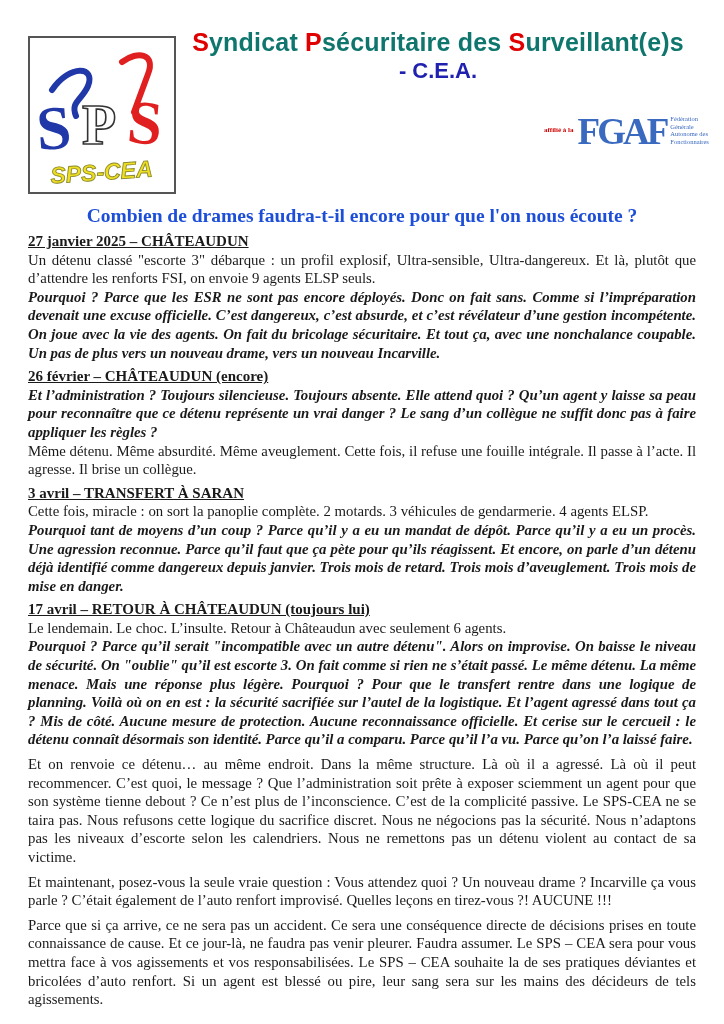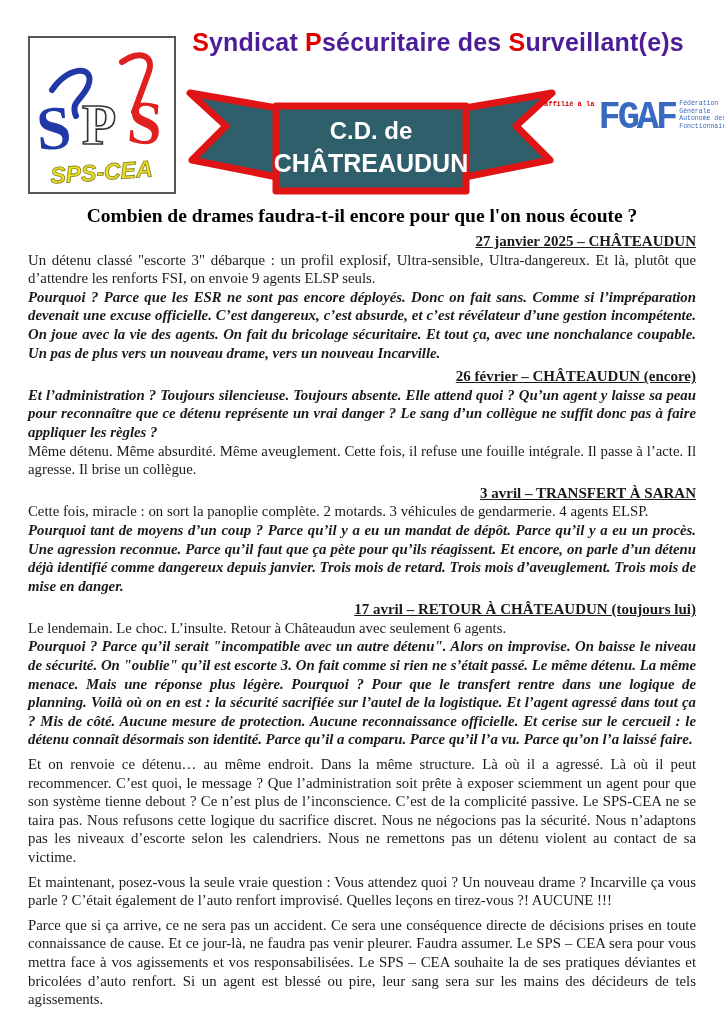--- a/index.html
+++ b/index.html
@@ -18,43 +18,43 @@
   .sps-logo{
     position:absolute;left:28px;top:36px;width:148px;height:158px;
     border:2px solid #555;background:#fff;box-sizing:border-box;
   }
   .org-title{
     position:absolute;left:158px;top:28px;width:560px;text-align:center;
     font-family:"Liberation Sans", sans-serif;font-weight:bold;
   }
   .org-title .line1{font-size:25px;letter-spacing:0.2px;}
   .org-title .line2{font-size:22px;margin-top:1px;color:#2121b0;}
-  .blue-part{color:#4c1d95;text-align:center;}
+  .blue-part{color:#0f766e;text-align:center;}
   .red-part{color:#e00000;}
   .banner{position:absolute;left:182px;top:84px;width:378px;height:114px;}
   .fgaf{
     position:absolute;left:544px;top:100px;width:178px;height:60px;
-    display:flex;align-items:flex-start;gap:4px;
-    font-family:Liberation Mono, monospace;
+    display:flex;align-items:center;gap:4px;
+    font-family:Liberation Serif, serif;
   }
   .fgaf .affil{font-size:7px;font-weight:bold;color:#d10000;white-space:nowrap;}
   .fgaf .acronym{
     font-size:37px;font-weight:bold;color:#3a6abf;letter-spacing:-3px;
     line-height:1;transform:scaleY(1.05);
   }
   .fgaf .fullname{display:flex;flex-direction:column;color:#3a6abf;font-size:6.5px;line-height:7.5px;}
   
   .headline{
-    text-align:center;color:#000000;font-weight:bold;font-size:19.5px;
+    text-align:center;color:#1d4ed8;font-weight:bold;font-size:19.5px;
     margin:5px 10px 2px;
   }
   
   .content{padding:0 28px;font-size:14.8px;line-height:18.6px;}
   .section-heading{
-    text-align:right;font-weight:bold;text-decoration:underline;
+    text-align:left;font-weight:bold;text-decoration:underline;
     margin:5px 0 0;font-size:15px;
   }
   .para{text-align:justify;margin:0;}
   .bi{font-weight:bold;font-style:italic;}
   .closing .para{margin-top:6px;}
 </style>
 </head>
 <body>
 
 <div class="page">
@@ -67,31 +67,23 @@
         <path d="M92,24 C108,12 126,16 118,36 L104,74" fill="none" stroke="#e02020" stroke-width="6" stroke-linecap="round"></path>
         <text x="8" y="112" font-family="Liberation Serif, serif" font-weight="bold" font-size="62" fill="#2138a8" transform="rotate(-4 8 112)">S</text>
         <text x="52" y="106" font-family="Liberation Serif, serif" font-weight="bold" font-size="56" fill="#ffffff" stroke="#333" stroke-width="1.6">P</text>
         <text x="96" y="104" font-family="Liberation Serif, serif" font-weight="bold" font-size="62" fill="#e02020" transform="rotate(5 96 104)">S</text>
         <text x="72" y="142" text-anchor="middle" font-family="Liberation Sans, sans-serif" font-weight="bold" font-style="italic" font-size="23" fill="#f0df1f" stroke="#8a8a30" stroke-width="0.9" transform="rotate(-4 72 142)">SPS-CEA</text>
       </svg>
     </div>
 
     <div class="org-title">
       <div class="line1"><span class="red-part">S</span><span class="blue-part">yndicat </span><span class="red-part">P</span><span class="blue-part">sécuritaire des </span><span class="red-part">S</span><span class="blue-part">urveillant(e)s</span></div>
+      <div class="line2">- C.E.A.</div>
     </div>
 
-    <div class="banner">
-      <svg width="378" height="114" viewBox="0 0 378 114">
-        <polygon points="8,9 130,30 130,100 10,76 44,42" fill="#2e5f6b" stroke="#e01414" stroke-width="7" stroke-linejoin="round"></polygon>
-        <polygon points="370,9 248,30 248,100 368,76 334,42" fill="#2e5f6b" stroke="#e01414" stroke-width="7" stroke-linejoin="round"></polygon>
-        <rect x="94" y="22" width="190" height="85" fill="#2e5f6b" stroke="#e01414" stroke-width="7" stroke-linejoin="round"></rect>
-        <text x="189" y="55" text-anchor="middle" font-family="Liberation Sans, sans-serif" font-weight="bold" font-size="24" fill="#ffffff">C.D. de</text>
-        <text x="189" y="88" text-anchor="middle" font-family="Liberation Sans, sans-serif" font-weight="bold" font-size="25" fill="#ffffff">CHÂTREAUDUN</text>
-      </svg>
-    </div>
 
     <div class="fgaf">
       <span class="affil">affilié à la</span>
       <span class="acronym">FGAF</span>
       <span class="fullname">
         <span>Fédération</span>
         <span>Générale</span>
         <span>Autonome des</span>
         <span>Fonctionnaires</span>
       </span>

